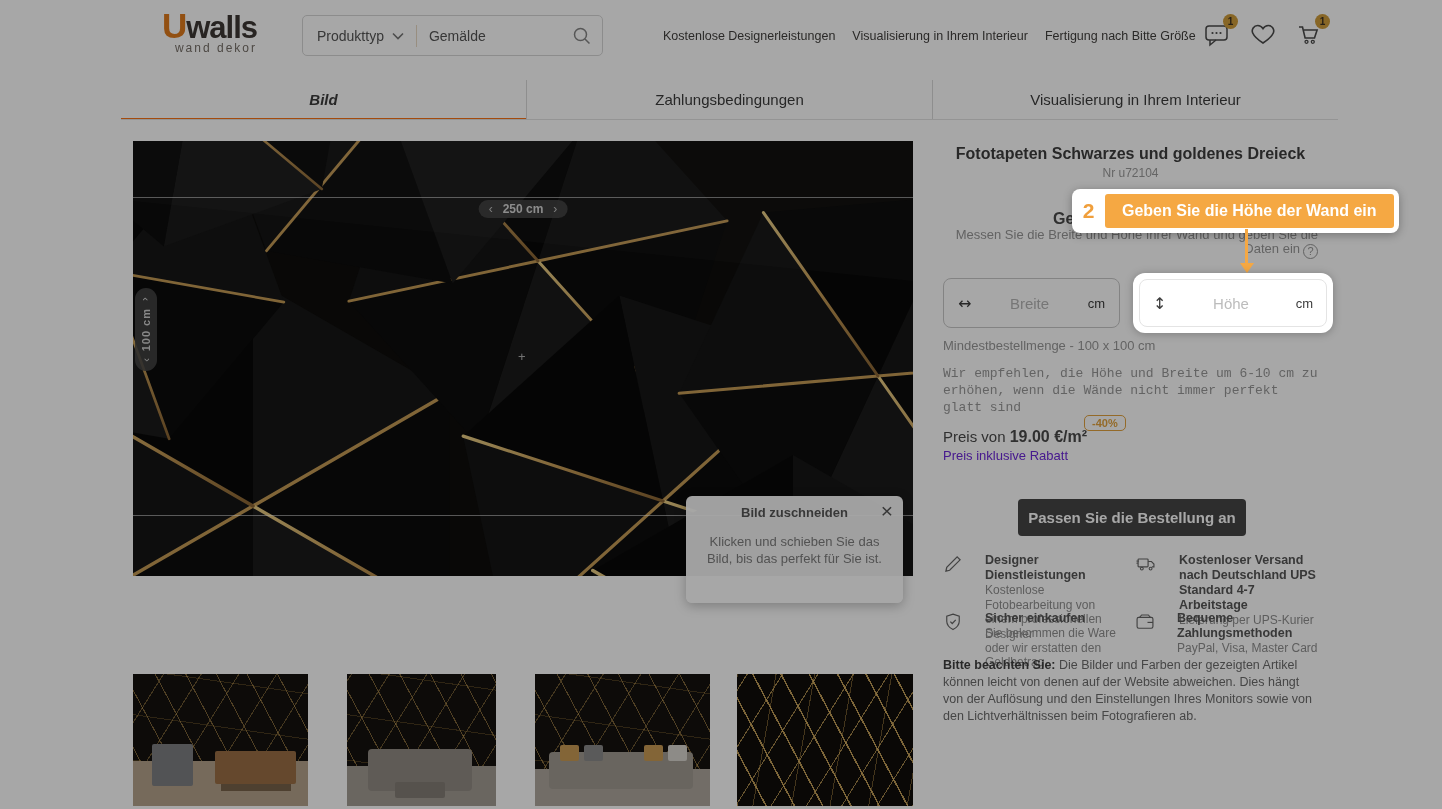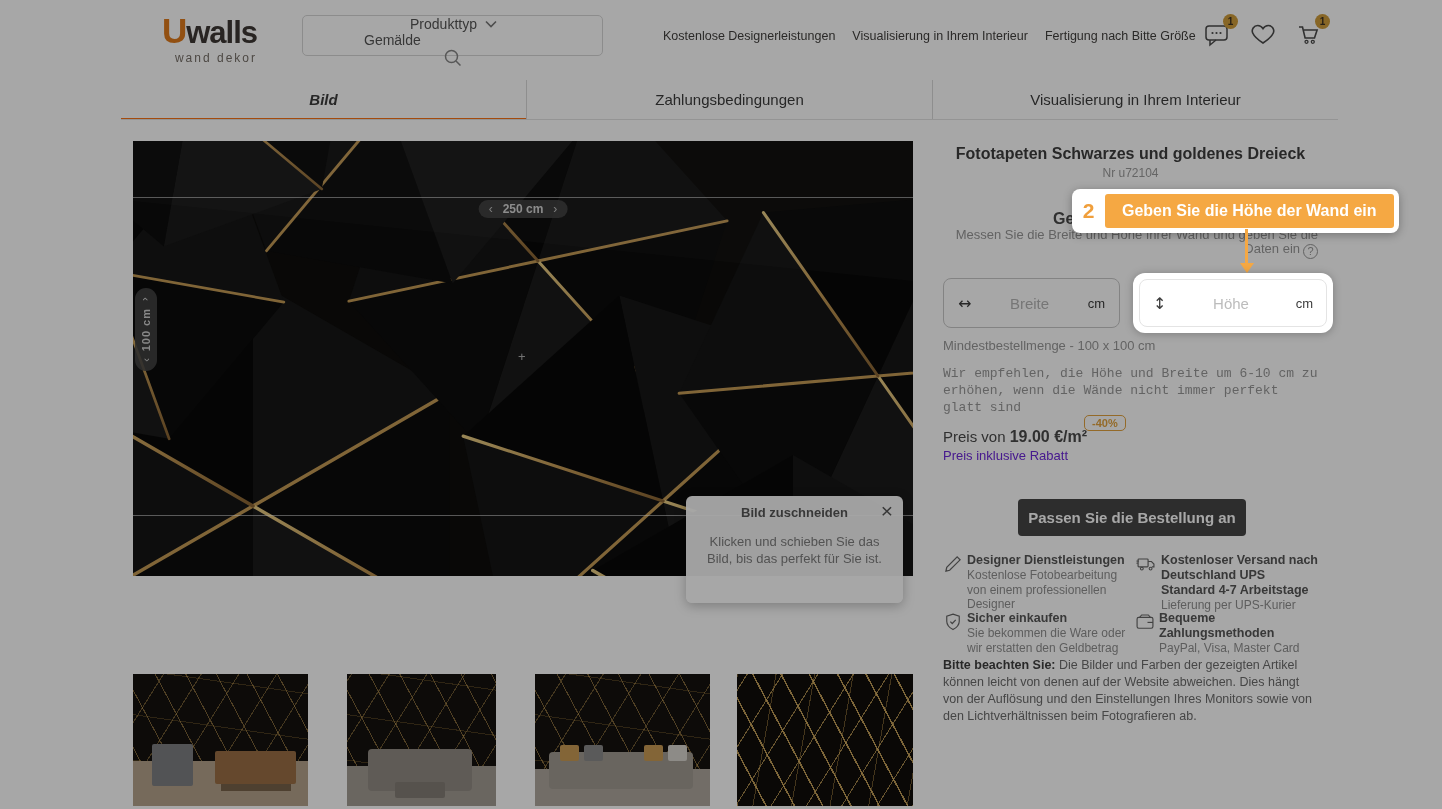--- a/index.html
+++ b/index.html
@@ -2,25 +2,25 @@
 <html><head>
 <meta charset="utf-8">
 <style>
   * { margin:0; padding:0; box-sizing:border-box; }
   body { background:#888; font-family:"Liberation Sans",sans-serif; }
   .screen { position:relative; width:1442px; height:809px; background:#fff; overflow:hidden; margin:0 auto; font-family:"Liberation Sans",sans-serif; }
 
   
   .header { position:absolute; left:0; top:0; width:1442px; height:70px; background:#fff; }
   .logo { position:absolute; left:155px; top:10px; width:102px; text-align:right; cursor:pointer; }
-  .logo .l1 { font-size:31px; font-weight:bold; letter-spacing:-1px; color:#3d3835; line-height:42px; }
+  .logo .l1 { font-size:31px; font-weight:bold; letter-spacing:-1px; color:#3d3835; line-height:32px; }
   .logo .l1 .acc { color:#df7a1c; font-size:35px; }
   .logo .l2 { font-size:12px; color:#766f68; letter-spacing:2px; margin-top:-3px; }
 
-  .searchbar { position:absolute; left:302px; top:15px; width:301px; height:41px; border:1px solid #d6d6d6; border-radius:5px; background:#fff; display:flex; align-items:center;flex-direction:column; }
+  .searchbar { position:absolute; left:302px; top:15px; width:301px; height:41px; border:1px solid #d6d6d6; border-radius:5px; background:#fff; display:flex; align-items:center; }
   .ptype { display:flex; align-items:center; gap:8px; padding:0 12px 0 14px; font-size:14px; color:#555; cursor:pointer; height:100%; }
   .sb-div { width:1px; height:22px; background:#e9d9c4; }
   .sb-input { flex:1; border:none; outline:none; font-size:14px; color:#555; padding:0 8px 0 12px; font-family:inherit; background:transparent; min-width:0; }
   .sb-btn { width:40px; height:100%; border:none; background:transparent; cursor:pointer; display:flex; align-items:center; justify-content:center; }
 
   .nav { position:absolute; left:663px; top:29px; display:flex; gap:17px; }
   .nav a { font-size:12.5px; color:#413f3d; text-decoration:none; white-space:nowrap; }
 
   .hicons { position:absolute; left:1203px; top:20px; display:flex; gap:18px; }
   .hicon { position:relative; width:28px; height:28px; cursor:pointer; }
@@ -93,21 +93,21 @@
   .dim-field input::placeholder { color:#b5b5b5; }
   .dim-field .unit { font-size:13px; color:#3c3c3c; }
   .p-minorder { position:absolute; top:197px; font-size:13px; color:#989898; }
   .p-reco { position:absolute; top:224px; width:100%; font-size:13px; color:#989898; line-height:17px;font-family:Liberation Mono, monospace; }
   .disc-badge { position:absolute; top:274px; left:141px; border:1px solid #e2a33f; color:#e2a33f; font-size:11px; font-weight:bold; padding:1px 7px; border-radius:5px; }
   .p-price { position:absolute; top:287px; font-size:15px; color:#4a4a4a; }
   .p-price b { font-size:16px; }
   .p-pricenote { position:absolute; top:307px; font-size:13px; color:#6d28d9; }
   .cta { position:absolute; top:358px; left:75px; width:228px; height:37px; background:#454545; color:#fff; font-size:15px; font-weight:bold; border:none; border-radius:4px; cursor:pointer; font-family:inherit; }
   .features { position:absolute; top:412px; width:100%; }
-  .feat { position:absolute; display:flex; gap:4px; }
+  .feat { position:absolute; display:flex; gap:22px; }
   .fe1 { left:0; top:0; width:185px; } .fe2 { left:192px; top:0; width:183px; }
   .fe3 { left:0; top:58px; width:185px; } .fe4 { left:192px; top:58px; width:183px; }
   .feat .fico { flex:0 0 20px; padding-top:1px; }
   .feat h5 { font-size:12.5px; font-weight:600; color:#565656; line-height:15px; }
   .feat p { font-size:12px; color:#8f8f8f; line-height:14.5px; }
   .p-note { position:absolute; top:516px; width:100%; font-size:12.5px; color:#6b6b6b; line-height:17px; }
   .p-note b { color:#3f3f3f; }
 
   
   .dim { position:absolute; inset:0; background:rgba(0,0,0,0.345); z-index:50; }

